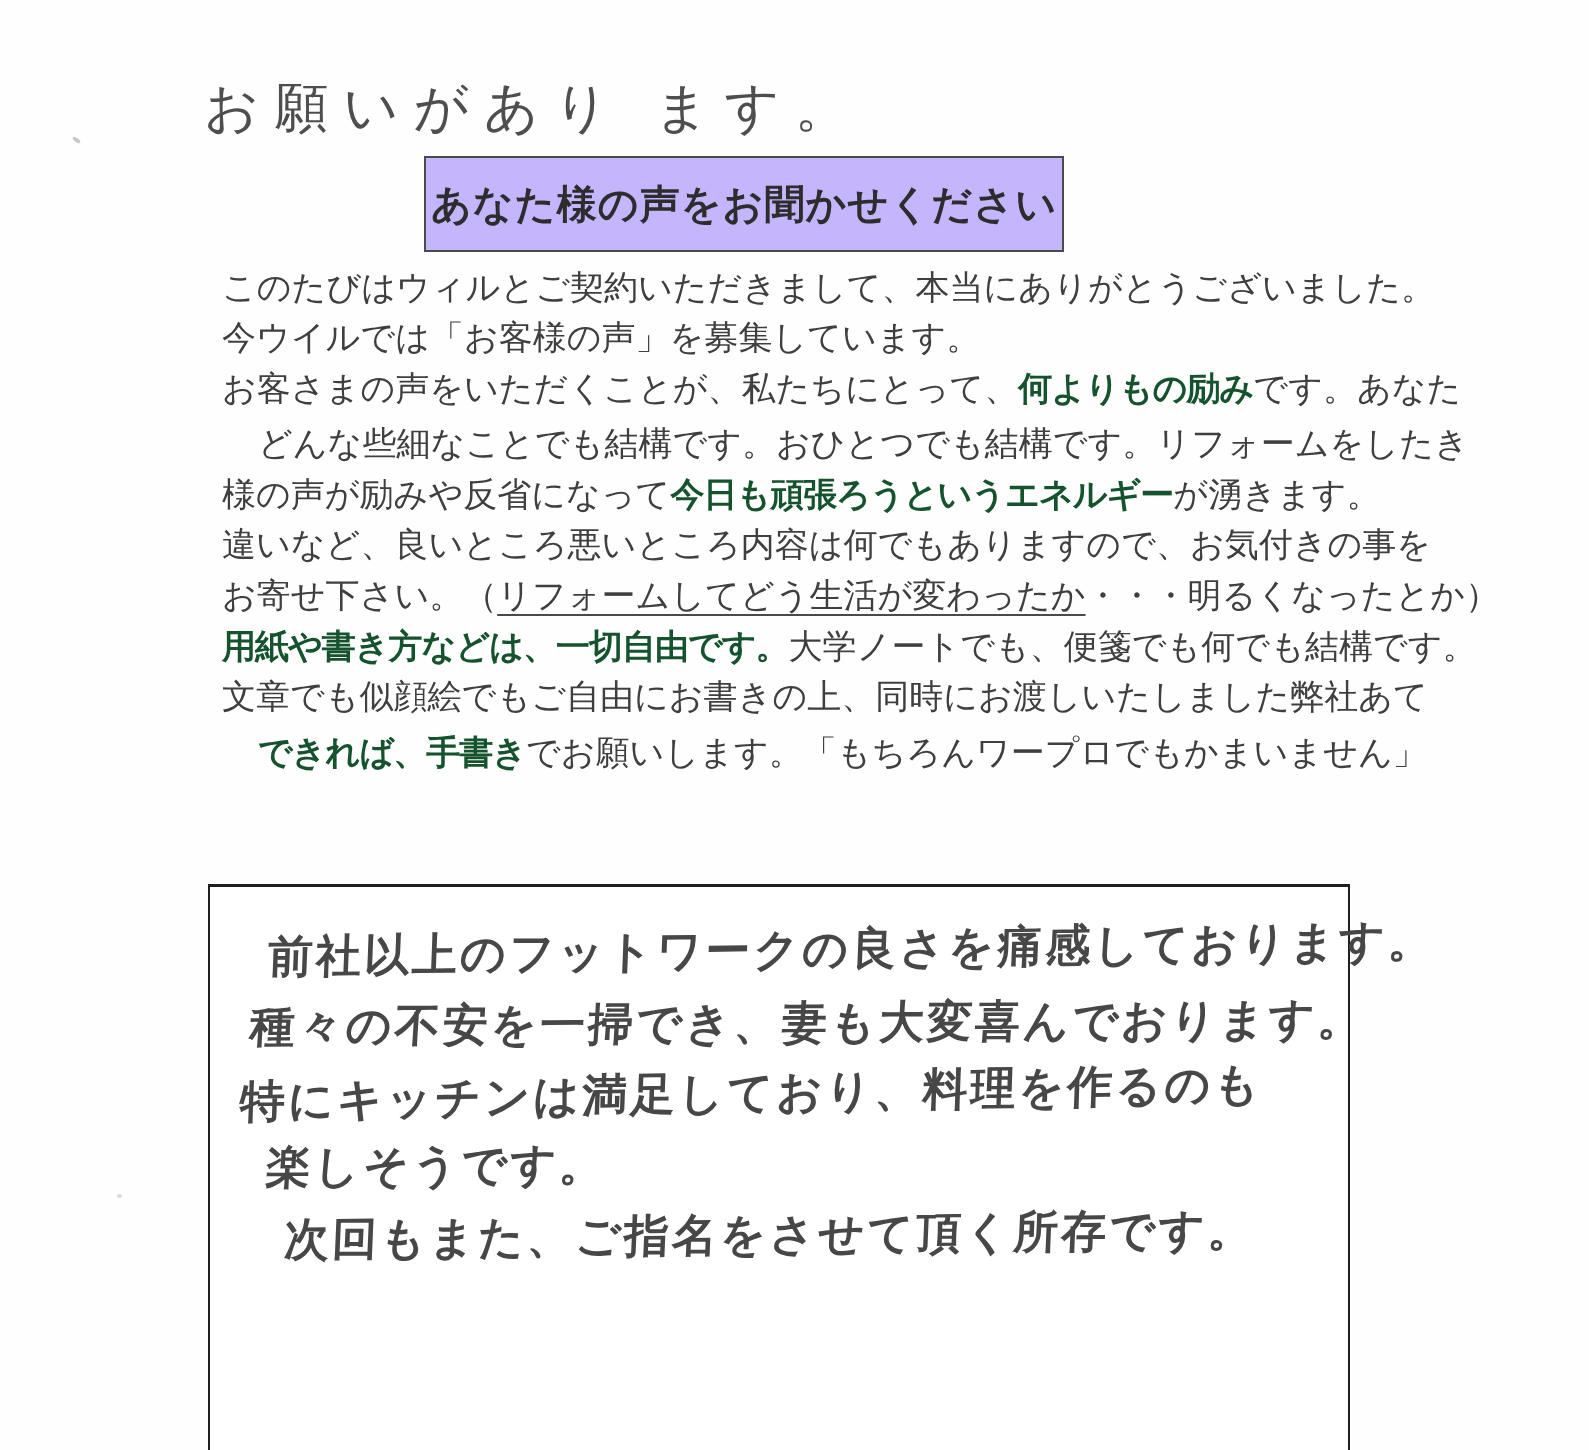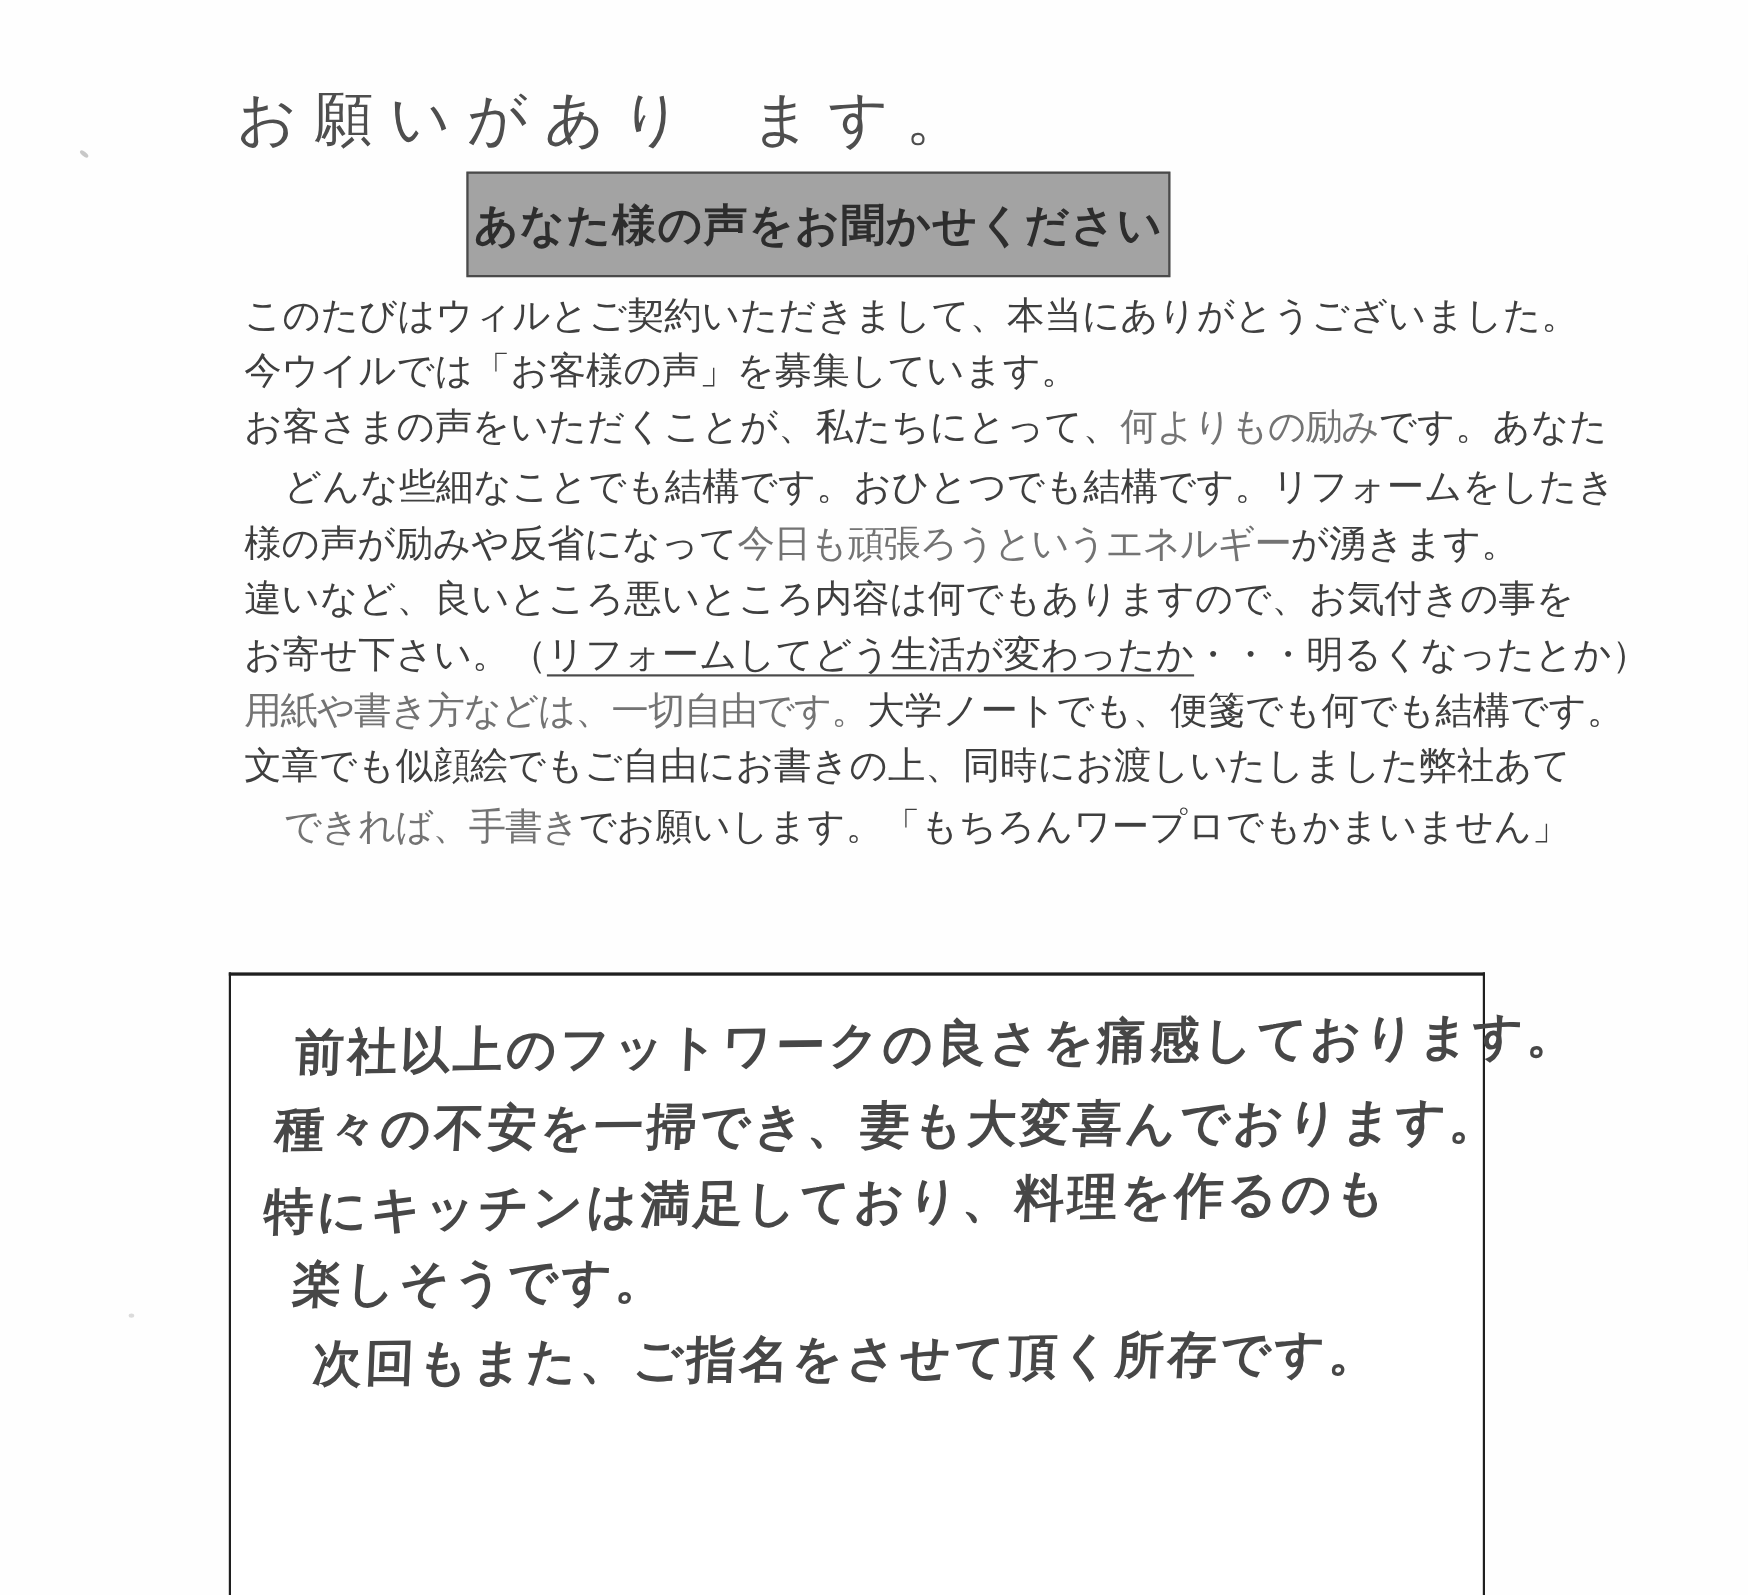--- a/index.html
+++ b/index.html
@@ -19,40 +19,40 @@
     background: #9a9a9a;
     border-radius: 50%;
     opacity: 0.55;
   }
   .speck-1 { left: 72px; top: 138px; width: 9px; height: 4px; transform: rotate(38deg); }
   .speck-2 { left: 117px; top: 1194px; width: 5px; height: 4px; opacity: 0.35; }
 
   
   .doc-title {
     position: absolute;
-    left: 215px;
+    left: 204px;
     top: 72px;
     margin: 0;
     font-size: 54px;
     font-weight: 400;
     color: #4e4e4e;
     letter-spacing: 15px;
     white-space: nowrap;
-    font-family: Liberation Mono, monospace;
+    font-family: Liberation Sans, sans-serif;
   }
 
   
   .heading-box {
     position: absolute;
     left: 424px;
     top: 156px;
     width: 636px;
     height: 92px;
     border: 2px solid #4a4a4a;
-    background: #a3a3a3;
+    background: #c4b5fd;
     display: flex;
     align-items: center;
     justify-content: center;
   }
   .heading-text {
     font-family: "Liberation Sans", "DejaVu Sans", sans-serif;
     font-weight: 700;
     font-size: 40px;
     color: #2d2d2d;
     letter-spacing: 1px;
@@ -68,22 +68,22 @@
     font-size: 34px;
     line-height: 50px;
     color: #3f3f3f;
   }
   .bline { white-space: nowrap; }
   .bline.indent { padding-left: 36px; }
   .bline.para-gap { margin-top: 5px; }
   .seg-normal { font-family: Liberation Serif, serif; }
   .seg-bold {
     font-family: "Liberation Sans", "DejaVu Sans", sans-serif;
-    font-weight: 400;
-    color: #737373;
+    font-weight: 700;
+    color: #14532d;
     letter-spacing: -1px;
   }
   .seg-underline {
     font-family: Liberation Sans, sans-serif;
     text-decoration: underline;
     text-decoration-thickness: 2px;
     text-underline-offset: 7px;
     text-decoration-color: #4a4a4a;
   }
 

